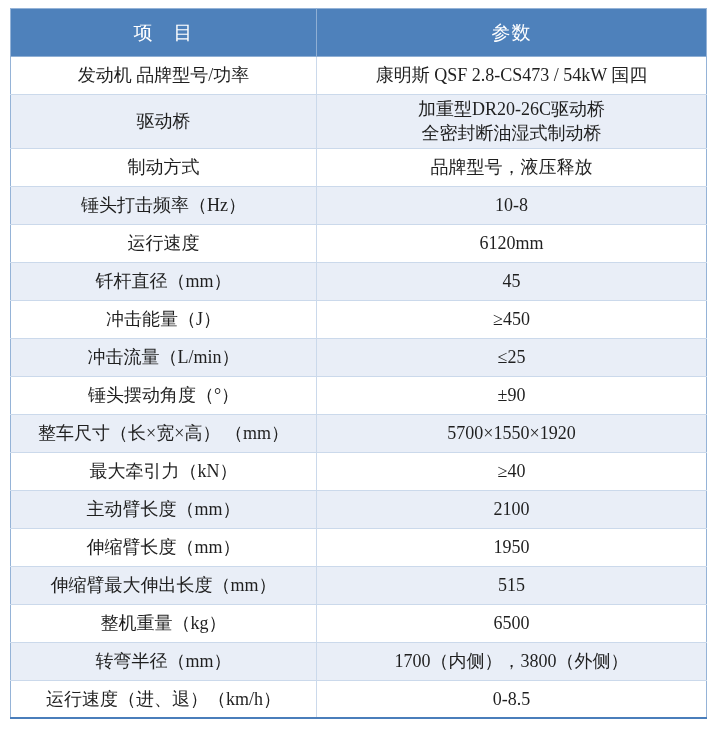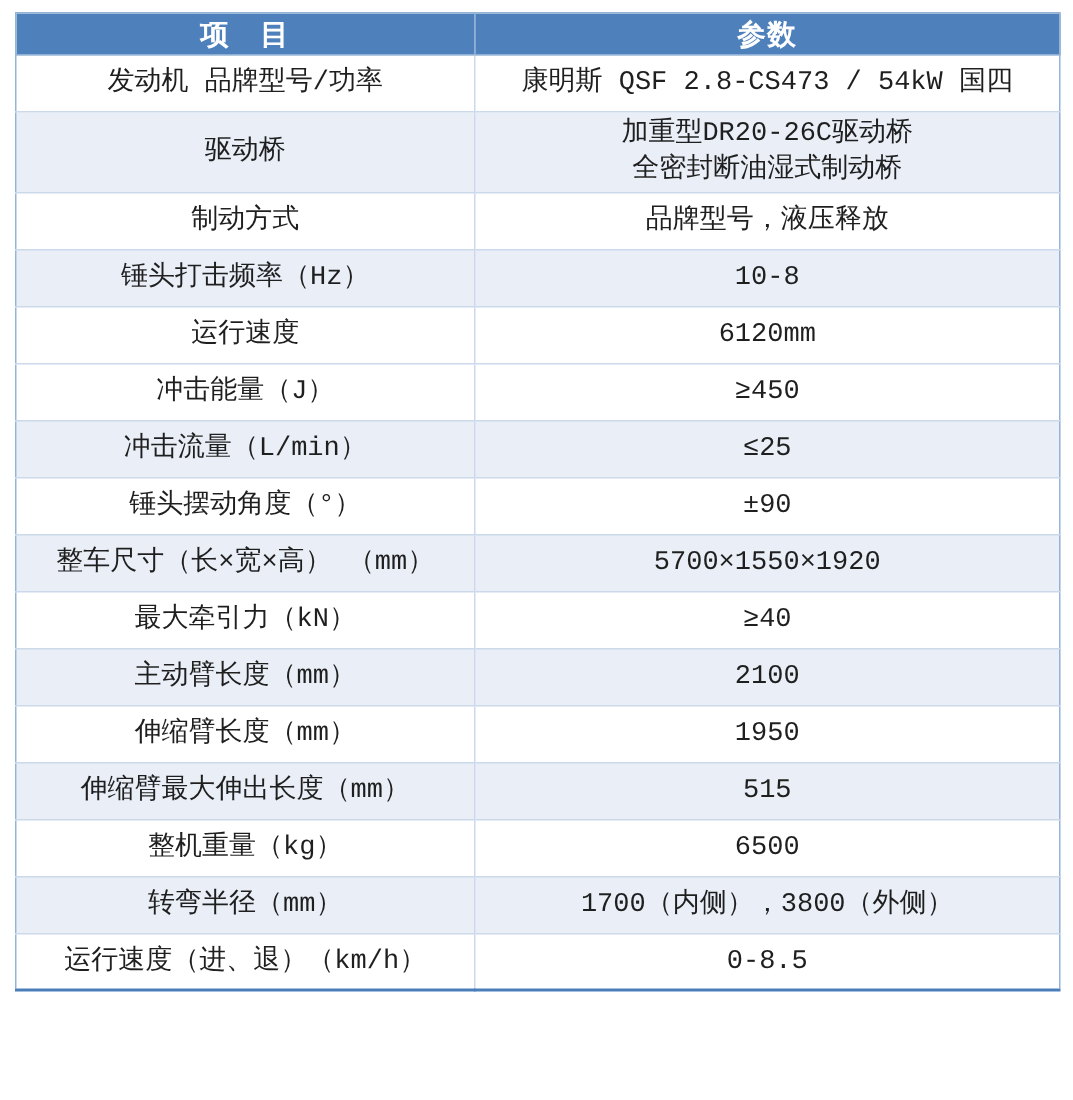--- a/index.html
+++ b/index.html
@@ -30,38 +30,37 @@
     border-collapse: collapse;
     table-layout: fixed;
     border: 1px solid var(--outer);
     border-bottom: 2px solid var(--bottom);
   }
   col.c-item { width: 306px; }
   col.c-value { width: 390px; }
   th {
     background: var(--header-bg);
     color: var(--header-fg);
-    height: 28px;
+    height: 48px;
     font-size: 19px;
-    font-weight: bold;
+    font-weight: normal;
     text-align: center;
     vertical-align: middle;
     border: 1px solid #8FAFD4;
     letter-spacing: 1px;
   }
   td {
     height: 38px;
     font-size: 18px;
     text-align: center;
     vertical-align: middle;
     border: 1px solid var(--line);
     background: var(--row-bg);
     line-height: 1.35;
     padding: 2px 4px;
-    font-family: Liberation Mono, monospace;
   }
   tr.banded td { background: var(--band-bg); }
   td .val-line { display: block; }
   
   table.spec-table tr td:first-child,
   table.spec-table tr th:first-child { border-left-color: var(--outer); }
   table.spec-table tr td:last-child,
   table.spec-table tr th:last-child { border-right-color: var(--outer); }
   table.spec-table tr th { border-top-color: var(--outer); }
 </style>
@@ -103,20 +102,26 @@
         <tr class="banded">
           <td>锤头打击频率（Hz）</td>
           <td>
             <span class="val-line">10-8</span>
           </td>
         </tr>
         <tr>
           <td>运行速度</td>
           <td>
             <span class="val-line">6120mm</span>
+          </td>
+        </tr>
+        <tr class="banded">
+          <td>钎杆直径（mm）</td>
+          <td>
+            <span class="val-line">45</span>
           </td>
         </tr>
         <tr>
           <td>冲击能量（J）</td>
           <td>
             <span class="val-line">≥450</span>
           </td>
         </tr>
         <tr class="banded">
           <td>冲击流量（L/min）</td>

